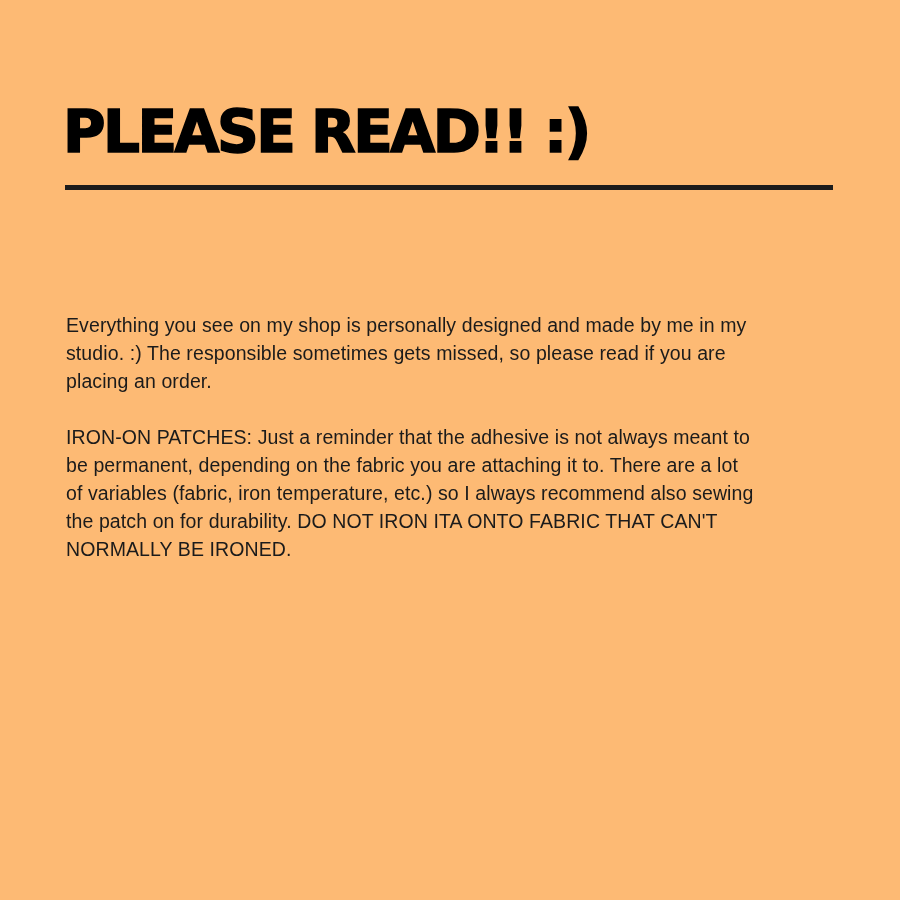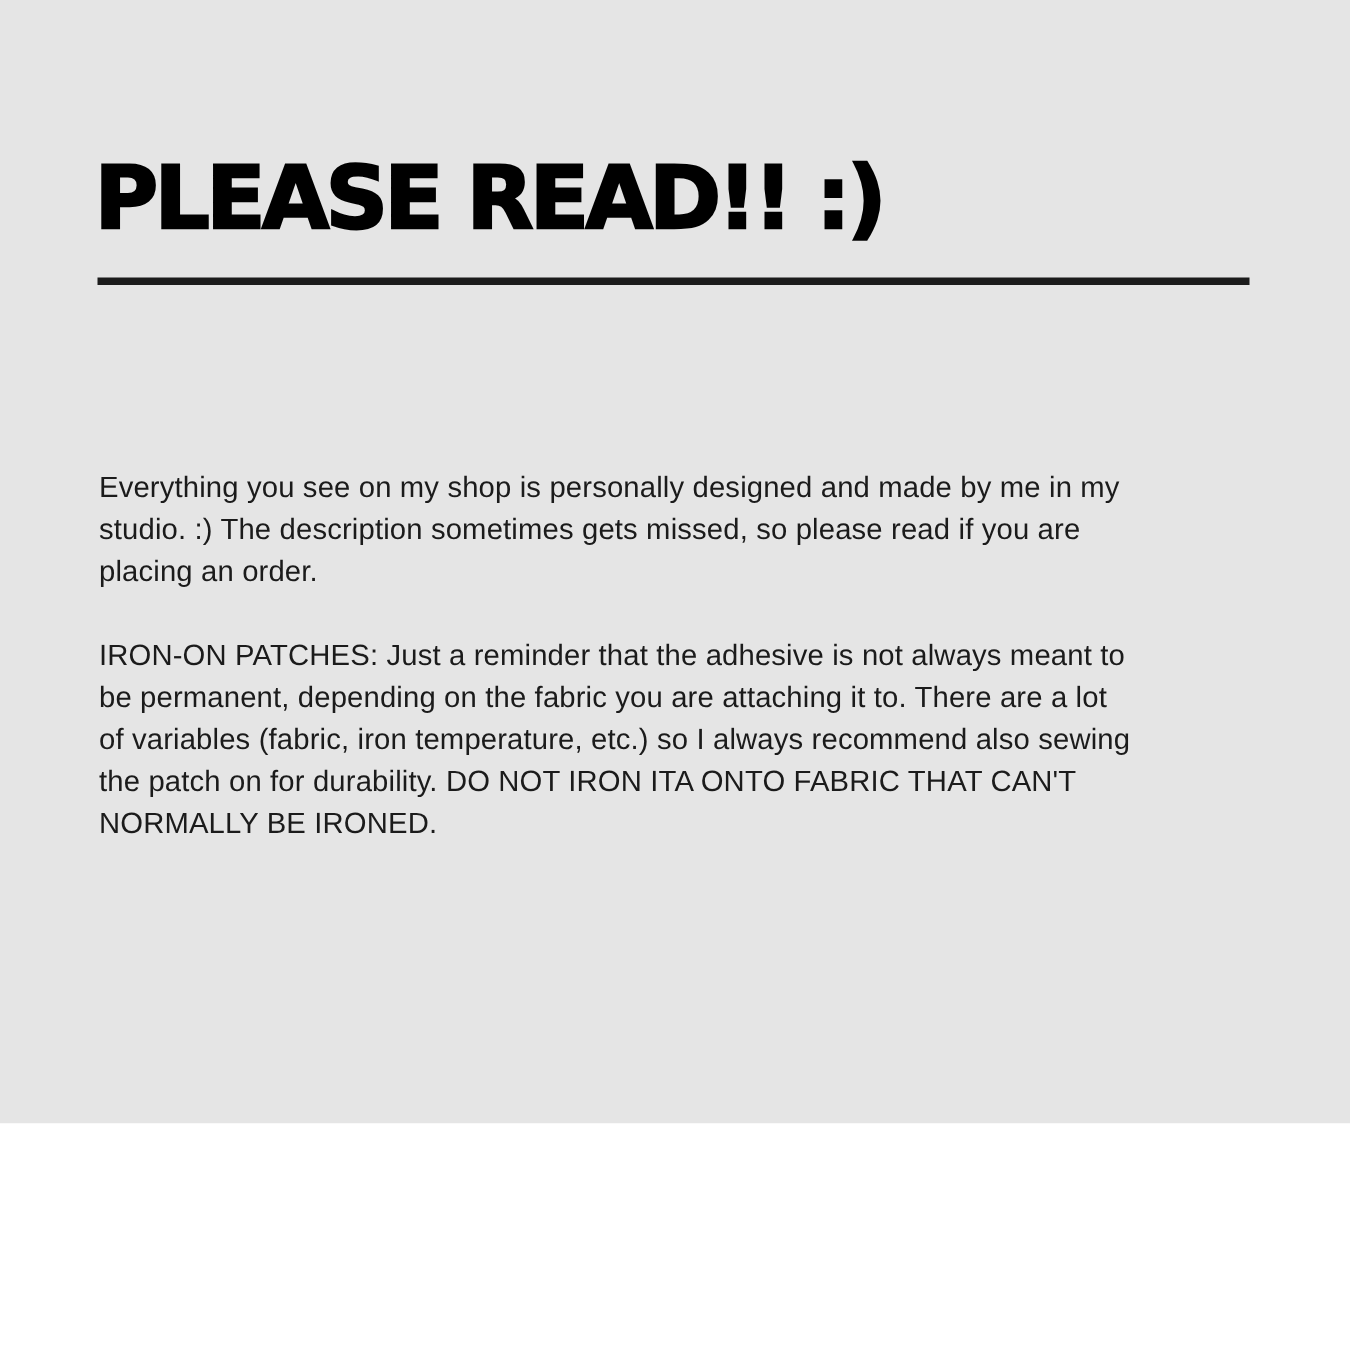--- a/index.html
+++ b/index.html
@@ -3,22 +3,22 @@
 <meta charset="utf-8">
 <style>
   html, body {
     margin: 0;
     padding: 0;
     background: #ffffff;
   }
   .canvas {
     position: relative;
     width: 900px;
-    height: 749px;
-    background: #e5e5e5;
+    height: 900px;
+    background: #fdba74;
     overflow: hidden;
     font-family: "Liberation Sans", sans-serif;
   }
   .page-title {
     position: absolute;
     left: 63px;
     top: 101px;
     margin: 0;
     font-family: "DejaVu Sans", "Liberation Sans", sans-serif;
     font-weight: 800;
@@ -56,21 +56,21 @@
 <body>
 
 <div class="canvas">
 
   <h1 class="page-title">PLEASE READ!! :)</h1>
 
   <div class="title-divider"></div>
 
   <div class="body-text">
     <p>Everything you see on my shop is personally designed and made by me in my
-studio. :) The description sometimes gets missed, so please read if you are
+studio. :) The responsible sometimes gets missed, so please read if you are
 placing an order.</p>
     <p>IRON-ON PATCHES: Just a reminder that the adhesive is not always meant to
 be permanent, depending on the fabric you are attaching it to. There are a lot
 of variables (fabric, iron temperature, etc.) so I always recommend also sewing
 the patch on for durability. DO NOT IRON ITA ONTO FABRIC THAT CAN'T
 NORMALLY BE IRONED.</p>
   </div>
 
 </div>
 

